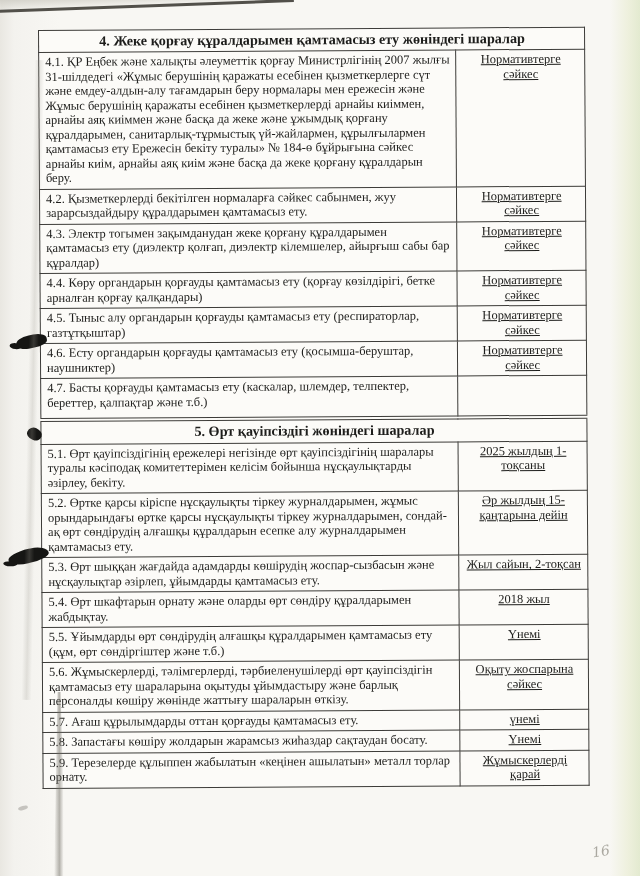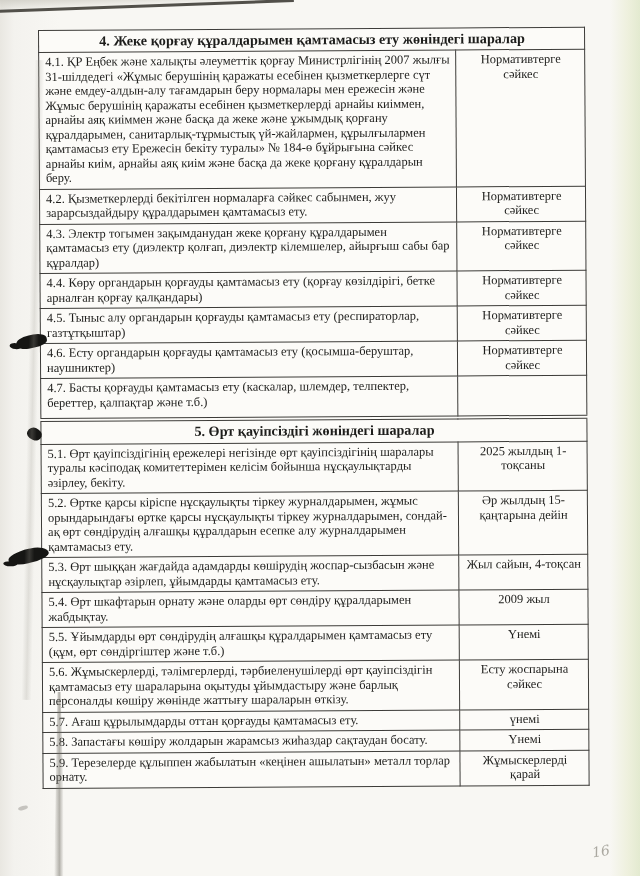--- a/index.html
+++ b/index.html
@@ -22,21 +22,21 @@
     padding:2px 5px 3px 6px;
     vertical-align:top;
     background:#fcfbf8;
   }
   td.title-cell{
     text-align:center;font-weight:bold;font-size:14.2px;
     padding:4px 2px 5px 2px;
     border-bottom:4px double #3d3c39;
   }
   td.title-cell.mid{border-top:4px double #3d3c39;}
-  td.deadline{text-align:center;padding:2px 3px 3px 3px;}
+  td.deadline{text-align:center;padding:2px 3px 3px 3px;text-decoration:underline;}
   tr.tall-47 td{height:34px;}
   tr.row-54 td{height:13px;}
   tr.row-57 td{height:13px;}
   tr.row-58 td{height:13px;}
 
   
   .edge-line-top{
     position:absolute;left:-6px;top:10px;width:300px;height:0;
     border-top:3px solid #52504a;
     transform:rotate(-2.1deg);transform-origin:left top;
@@ -122,33 +122,33 @@
       <tr>
         <td>5.1. Өрт қауіпсіздігінің ережелері негізінде өрт қауіпсіздігінің шаралары туралы кәсіподақ комитеттерімен келісім бойынша нұсқаулықтарды әзірлеу, бекіту.</td>
         <td class="deadline">2025 жылдың 1-тоқсаны</td>
       </tr>
       <tr>
         <td>5.2. Өртке қарсы кіріспе нұсқаулықты тіркеу журналдарымен, жұмыс орындарындағы өртке қарсы нұсқаулықты тіркеу журналдарымен, сондай-ақ өрт сөндірудің алғашқы құралдарын есепке алу журналдарымен қамтамасыз ету.</td>
         <td class="deadline">Әр жылдың 15-қаңтарына дейін</td>
       </tr>
       <tr>
         <td>5.3. Өрт шыққан жағдайда адамдарды көшірудің жоспар-сызбасын және нұсқаулықтар әзірлеп, ұйымдарды қамтамасыз ету.</td>
-        <td class="deadline">Жыл сайын, 4-тоқсан</td>
+        <td class="deadline">Жыл сайын, 2-тоқсан</td>
       </tr>
       <tr class="row-54">
         <td>5.4. Өрт шкафтарын орнату және оларды өрт сөндіру құралдарымен жабдықтау.</td>
-        <td class="deadline">2009 жыл</td>
+        <td class="deadline">2018 жыл</td>
       </tr>
       <tr>
         <td>5.5. Ұйымдарды өрт сөндірудің алғашқы құралдарымен қамтамасыз ету (құм, өрт сөндіргіштер және т.б.)</td>
         <td class="deadline">Үнемі</td>
       </tr>
       <tr>
         <td>5.6. Жұмыскерлерді, тәлімгерлерді, тәрбиеленушілерді өрт қауіпсіздігін қамтамасыз ету шараларына оқытуды ұйымдастыру және барлық персоналды көшіру жөнінде жаттығу шараларын өткізу.</td>
-        <td class="deadline">Есту жоспарына сәйкес</td>
+        <td class="deadline">Оқыту жоспарына сәйкес</td>
       </tr>
       <tr class="row-57">
         <td>5.7. Ағаш құрылымдарды оттан қорғауды қамтамасыз ету.</td>
         <td class="deadline">үнемі</td>
       </tr>
       <tr class="row-58">
         <td>5.8. Запастағы көшіру жолдарын жарамсыз жиһаздар сақтаудан босату.</td>
         <td class="deadline">Үнемі</td>
       </tr>
       <tr>

